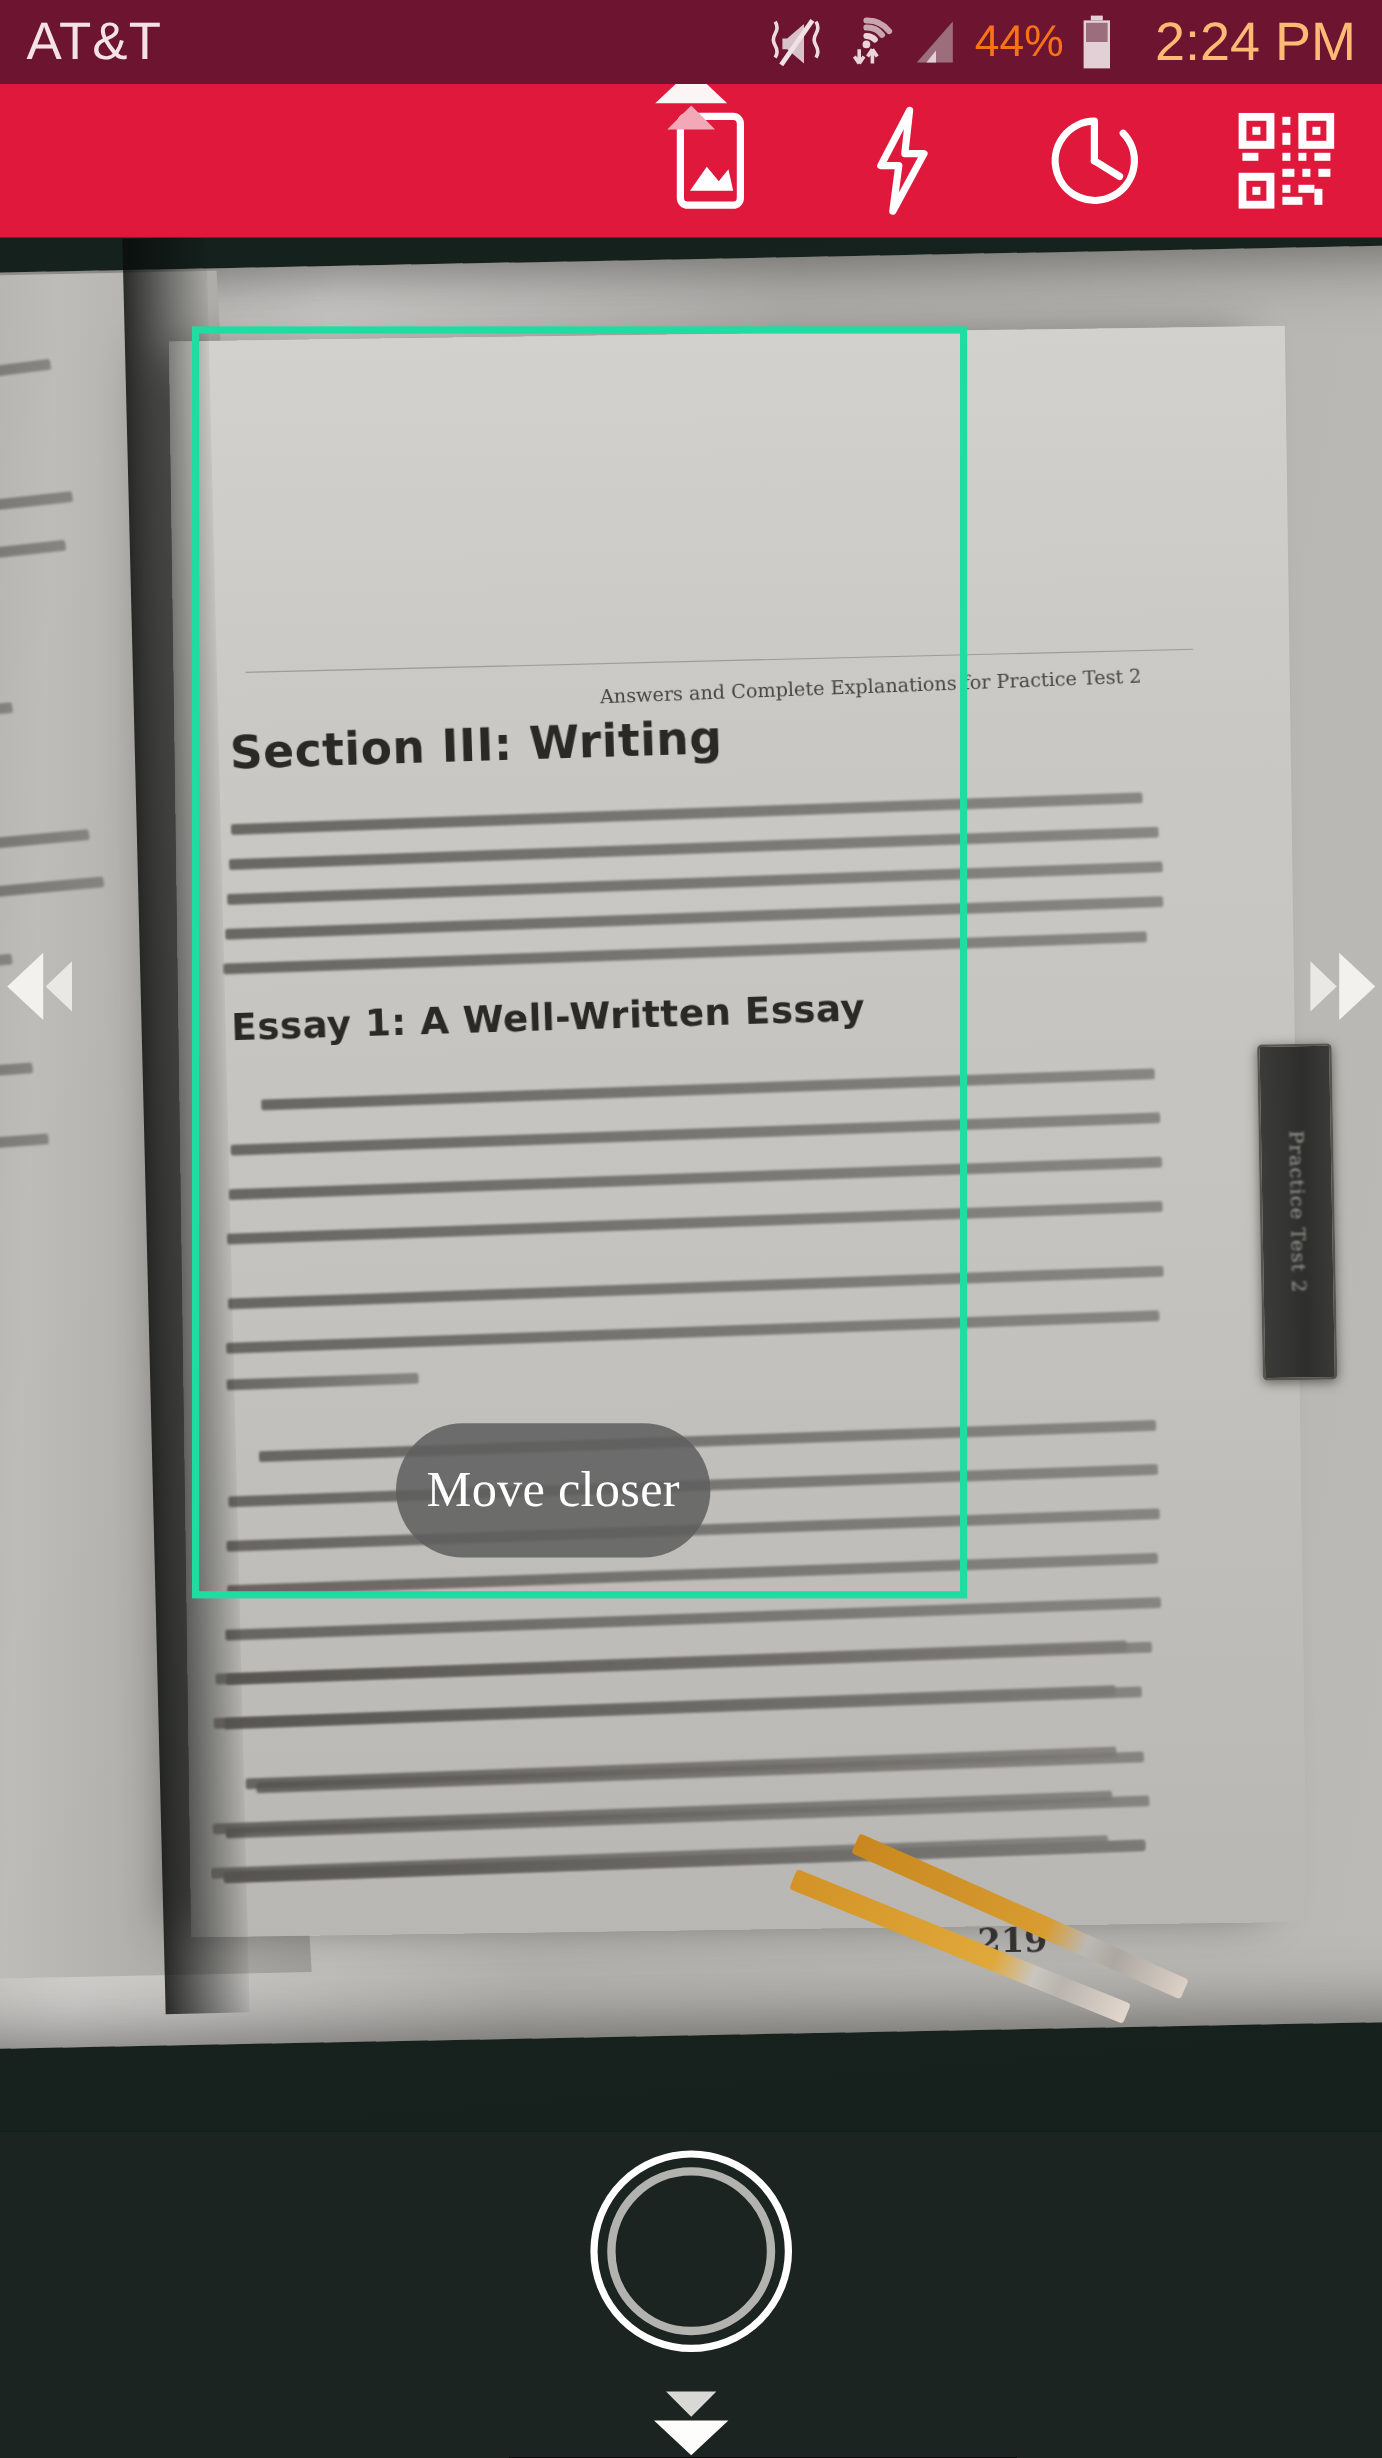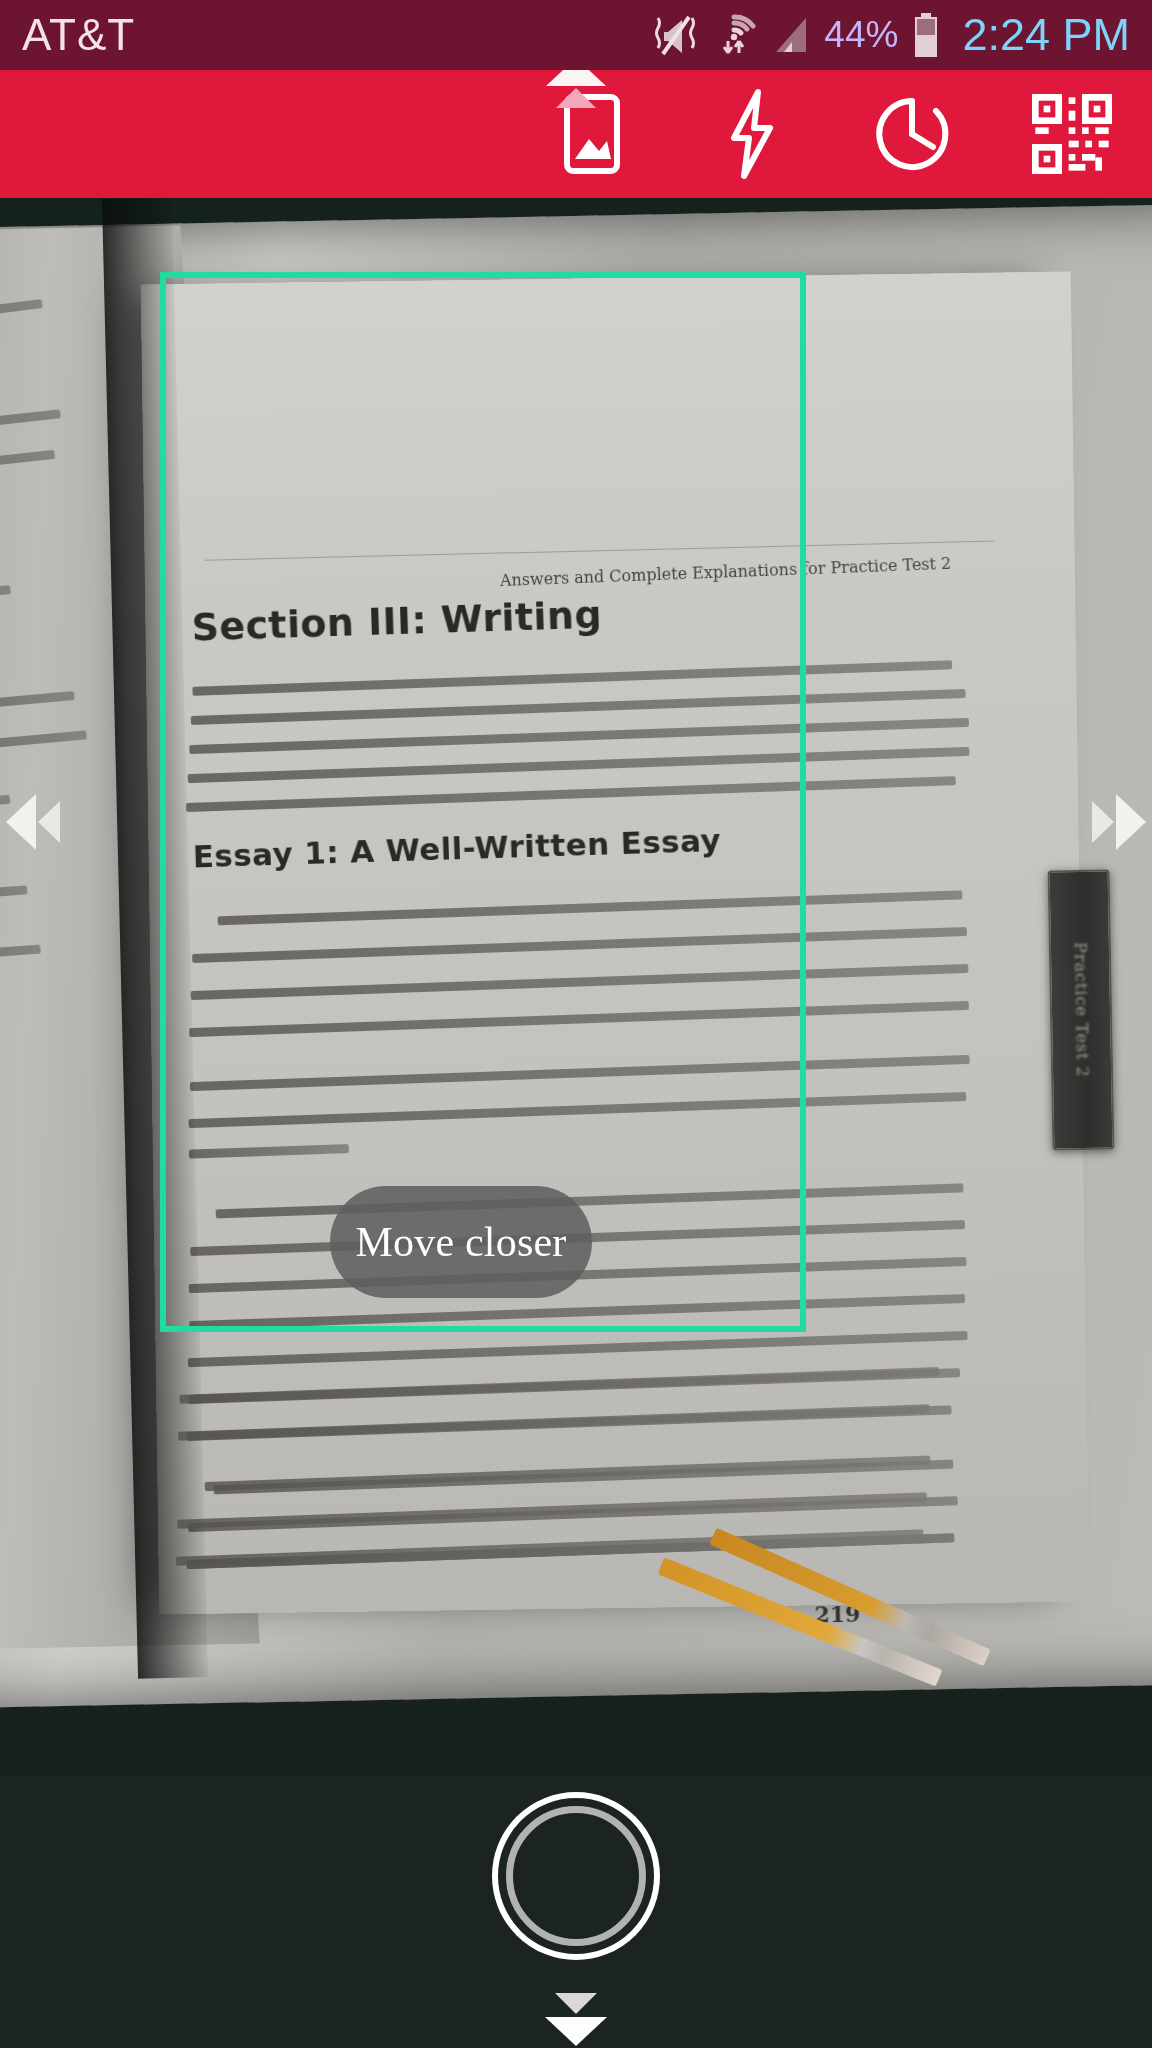--- a/index.html
+++ b/index.html
@@ -10,22 +10,22 @@
 
   
   #statusbar {
     position:absolute; top:0; left:0; width:1152px; height:70px;
     background:#6d1530; display:flex; align-items:center;
     padding:0 22px; color:#f0dde3; z-index:40;
   }
   #carrier { font-size:44px; letter-spacing:1px; color:#f3e2e7; font-weight:400; }
   #sb-right { margin-left:auto; display:flex; align-items:center; gap:14px; }
   .sb-ico { display:flex; align-items:center; justify-content:center; }
-  #batt-pct { font-size:37px; color:#c4b5fd; letter-spacing:0px; }
-  #clock { font-size:45px; color:#7dd3fc; margin-left:8px; letter-spacing:0px; }
+  #batt-pct { font-size:37px; color:#f97316; letter-spacing:0px; }
+  #clock { font-size:45px; color:#fdba74; margin-left:20px; letter-spacing:0px; }
 
   
   #toolbar {
     position:absolute; top:70px; left:0; width:1152px; height:128px;
     background:#e0183c; z-index:38;
   }
   #toolbar-icons {
     position:absolute; right:0; top:0; height:128px; width:640px;
     display:flex; align-items:center; justify-content:space-around;
   }
@@ -338,21 +338,21 @@
     <div style="position:absolute;left:150px;top:80px;width:930px;height:1340px;transform:rotate(-0.8deg);">
       <div class="bk-line" style="left:28px;top:1268px;width:768px;transform:rotate(-1.2deg);"></div>
     </div>
 
     <div style="position:absolute;left:176px;top:1170px;width:900px;height:420px;transform:rotate(-0.8deg);overflow:hidden;">
       <div class="bk-line" style="left:6px;top:12px;width:760px;transform:rotate(-1.3deg);"></div>
       <div class="bk-line" style="left:4px;top:49px;width:752px;transform:rotate(-1.3deg);"></div>
       <div class="bk-line" style="left:30px;top:100px;width:726px;transform:rotate(-1.3deg);"></div>
       <div class="bk-line" style="left:2px;top:137px;width:750px;transform:rotate(-1.3deg);"></div>
       <div class="bk-line" style="left:0px;top:174px;width:748px;transform:rotate(-1.3deg);"></div>
-      <div class="bk-pgno" style="left:638px;top:236px;font-size:22px;">219</div>
+      <div class="bk-pgno" style="left:638px;top:236px;font-size:28px;">219</div>
     </div>
 
     <div id="side-tab">
       <span>Practice Test 2</span>
     </div>
 
     <div class="pencil" style="left:650px;top:1415px;width:300px;height:18px;transform:rotate(22deg);
                 background:linear-gradient(90deg,#d39326 0%,#e0a83a 60%,#c9c5c0 72%,#b9b4ae 80%,#e3d7cd 100%);"></div>
     <div class="pencil" style="left:700px;top:1390px;width:300px;height:18px;transform:rotate(24deg);
                 background:linear-gradient(90deg,#c8881f 0%,#d89c31 58%,#bcb8b3 70%,#aca7a1 79%,#ddd1c7 100%);"></div>

